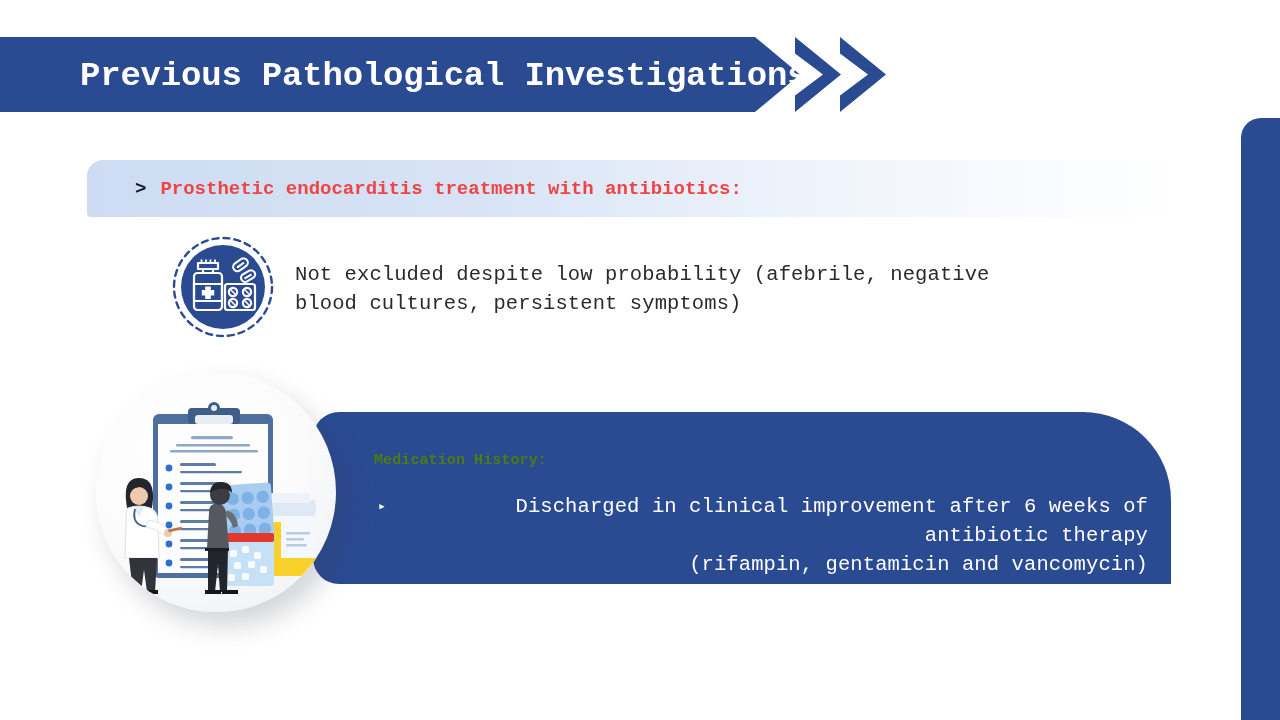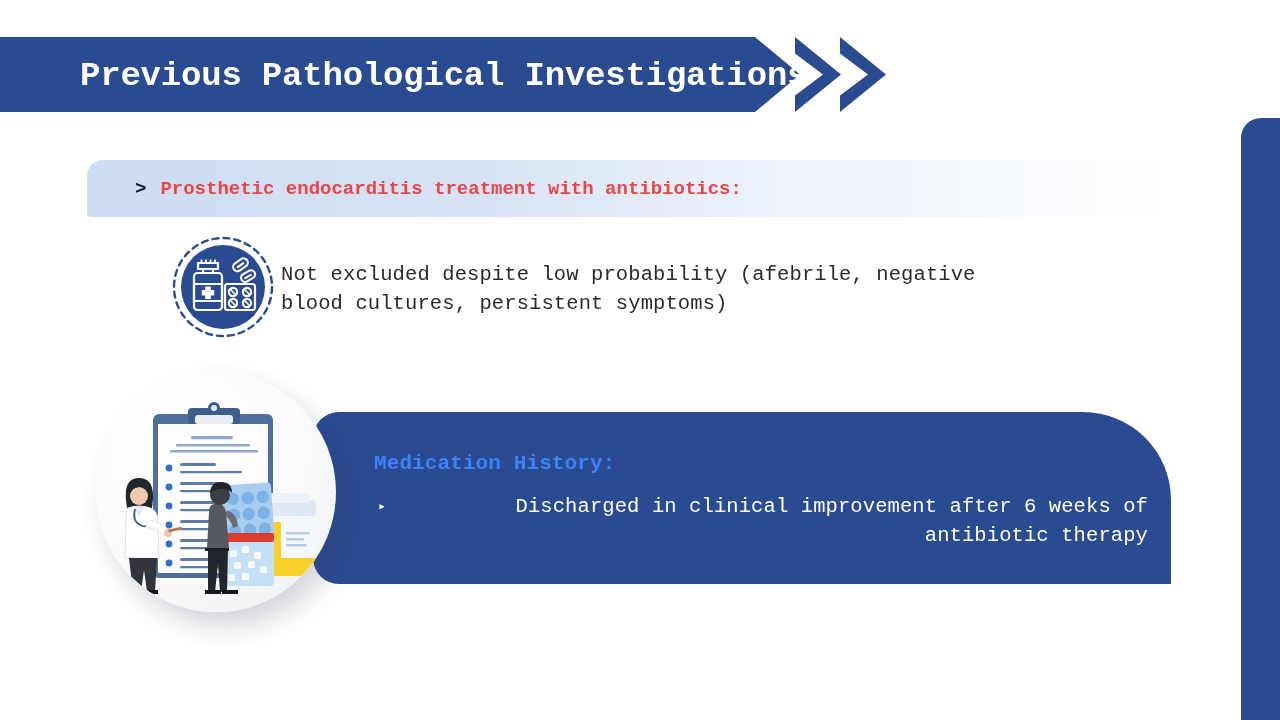--- a/index.html
+++ b/index.html
@@ -101,21 +101,21 @@
   .pill-icon-wrap {
     position: absolute;
     left: 172px;
     top: 236px;
     width: 102px;
     height: 102px;
   }
 
   .pill-body-text {
     position: absolute;
-    left: 281px;
+    left: 295px;
     top: 260px;
     width: 760px;
     color: #2b2b2b;
     font-size: 20.5px;
     line-height: 29px;
     letter-spacing: 0.1px;
   }
 
   
   .med-panel {
@@ -127,22 +127,22 @@
     background: #2a4a92;
     border-top-left-radius: 26px;
     border-top-right-radius: 88px;
     border-bottom-left-radius: 26px;
     border-bottom-right-radius: 0px;
   }
   .med-title {
     position: absolute;
     left: 374px;
     top: 452px;
-    color: #3b82f6;
-    font-size: 21px;
+    color: #4d7c0f;
+    font-size: 15px;
     font-weight: bold;
     letter-spacing: 0.1px;
   }
   .med-bullet-row {
     position: absolute;
     left: 378px;
     top: 492px;
     width: 770px;
     display: flex;
     gap: 10px;
@@ -241,20 +241,21 @@
   </div>
 
   <div class="pill-body-text">Not excluded despite low probability (afebrile, negative blood cultures, persistent symptoms)</div>
 
   <div class="med-panel"></div>
   <div class="med-title">Medication History:</div>
   <div class="med-bullet-row">
     <span class="med-bullet-mark">▸</span>
     <span class="med-bullet-text">
       <span>Discharged in clinical improvement after 6 weeks of antibiotic therapy</span>
+      <span class="cont">(rifampin, gentamicin and vancomycin)</span>
     </span>
   </div>
 
   <div class="illus-wrap">
     <svg width="240" height="240" viewBox="0 0 240 240">
       <defs>
         <clipPath id="circleClip">
             <circle cx="120" cy="120" r="120"></circle>
           </clipPath>
       </defs>

